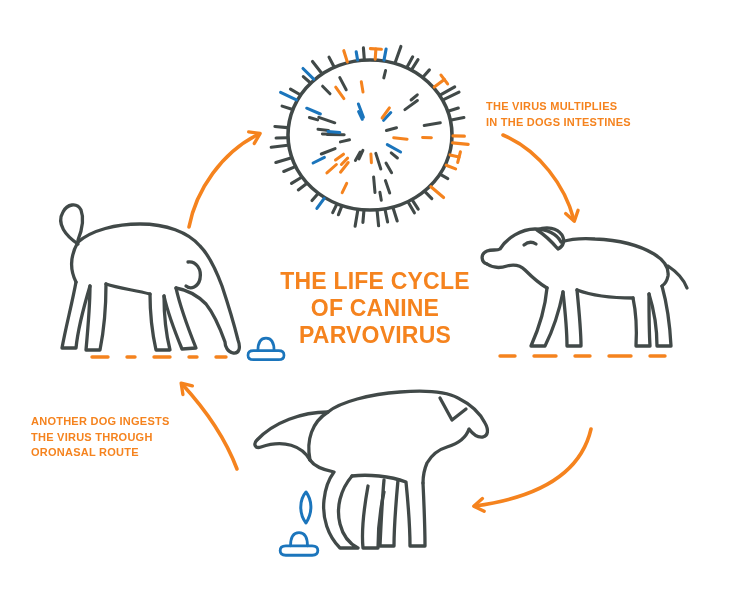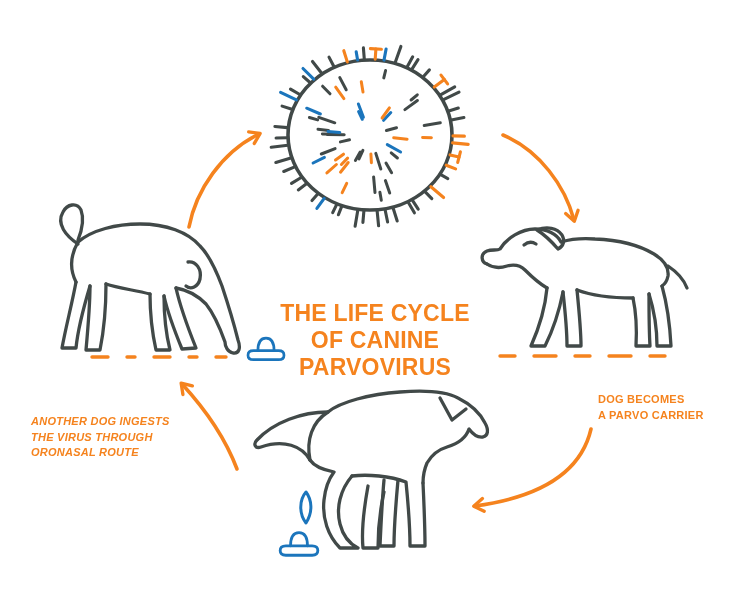--- a/index.html
+++ b/index.html
@@ -35,27 +35,27 @@
   .ln{fill:none;stroke:var(--dark);stroke-width:3.3;stroke-linecap:round;stroke-linejoin:round;}
   .bl{fill:none;stroke:var(--blue);stroke-width:3;stroke-linecap:round;stroke-linejoin:round;}
   .arrow{fill:none;stroke:var(--orange);stroke-width:3.6;stroke-linecap:round;}
   .ground{fill:none;stroke:var(--orange);stroke-width:3.4;stroke-linecap:round;}
 </style>
 </head>
 <body>
 
 <div class="stage">
 
-  <div class="abs title" style="left:260px;top:268px;margin-top:32px;">THE LIFE CYCLE
+  <div class="abs title" style="left:260px;top:268px;">THE LIFE CYCLE
 OF CANINE
 PARVOVIRUS</div>
 
-  <div class="abs label" style="left:598px;top:392px;">DOG BECOMES
-A PARVO CARRIER</div>
-  <div class="abs label" style="left:31px;top:414px;font-style:italic;">ANOTHER DOG INGESTS
+  <div class="abs label" style="left:486px;top:99px;">THE VIRUS MULTIPLIES
+IN THE DOGS INTESTINES</div>
+  <div class="abs label" style="left:31px;top:414px;">ANOTHER DOG INGESTS
 THE VIRUS THROUGH
 ORONASAL ROUTE</div>
 
   <svg class="abs" id="virus-svg" style="left:252px;top:16px;" width="236" height="236" viewBox="0 0 236 236">
     <ellipse cx="118" cy="119" rx="82" ry="75" class="ln" style="stroke-width:3.6"></ellipse>
     <g id="virus-spikes">
         <line x1="201.0" y1="119.9" x2="212.4" y2="120.1" stroke="#F5831E" stroke-width="3.1" stroke-linecap="round"></line>
         <line x1="200.6" y1="126.9" x2="216.2" y2="128.4" stroke="#F5831E" stroke-width="3.1" stroke-linecap="round"></line>
         <line x1="198.1" y1="138.9" x2="207.0" y2="141.1" stroke="#F5831E" stroke-width="3.1" stroke-linecap="round"></line>
         <line x1="205.7" y1="146.4" x2="208.4" y2="135.8" stroke="#F5831E" stroke-width="3.1" stroke-linecap="round"></line>

